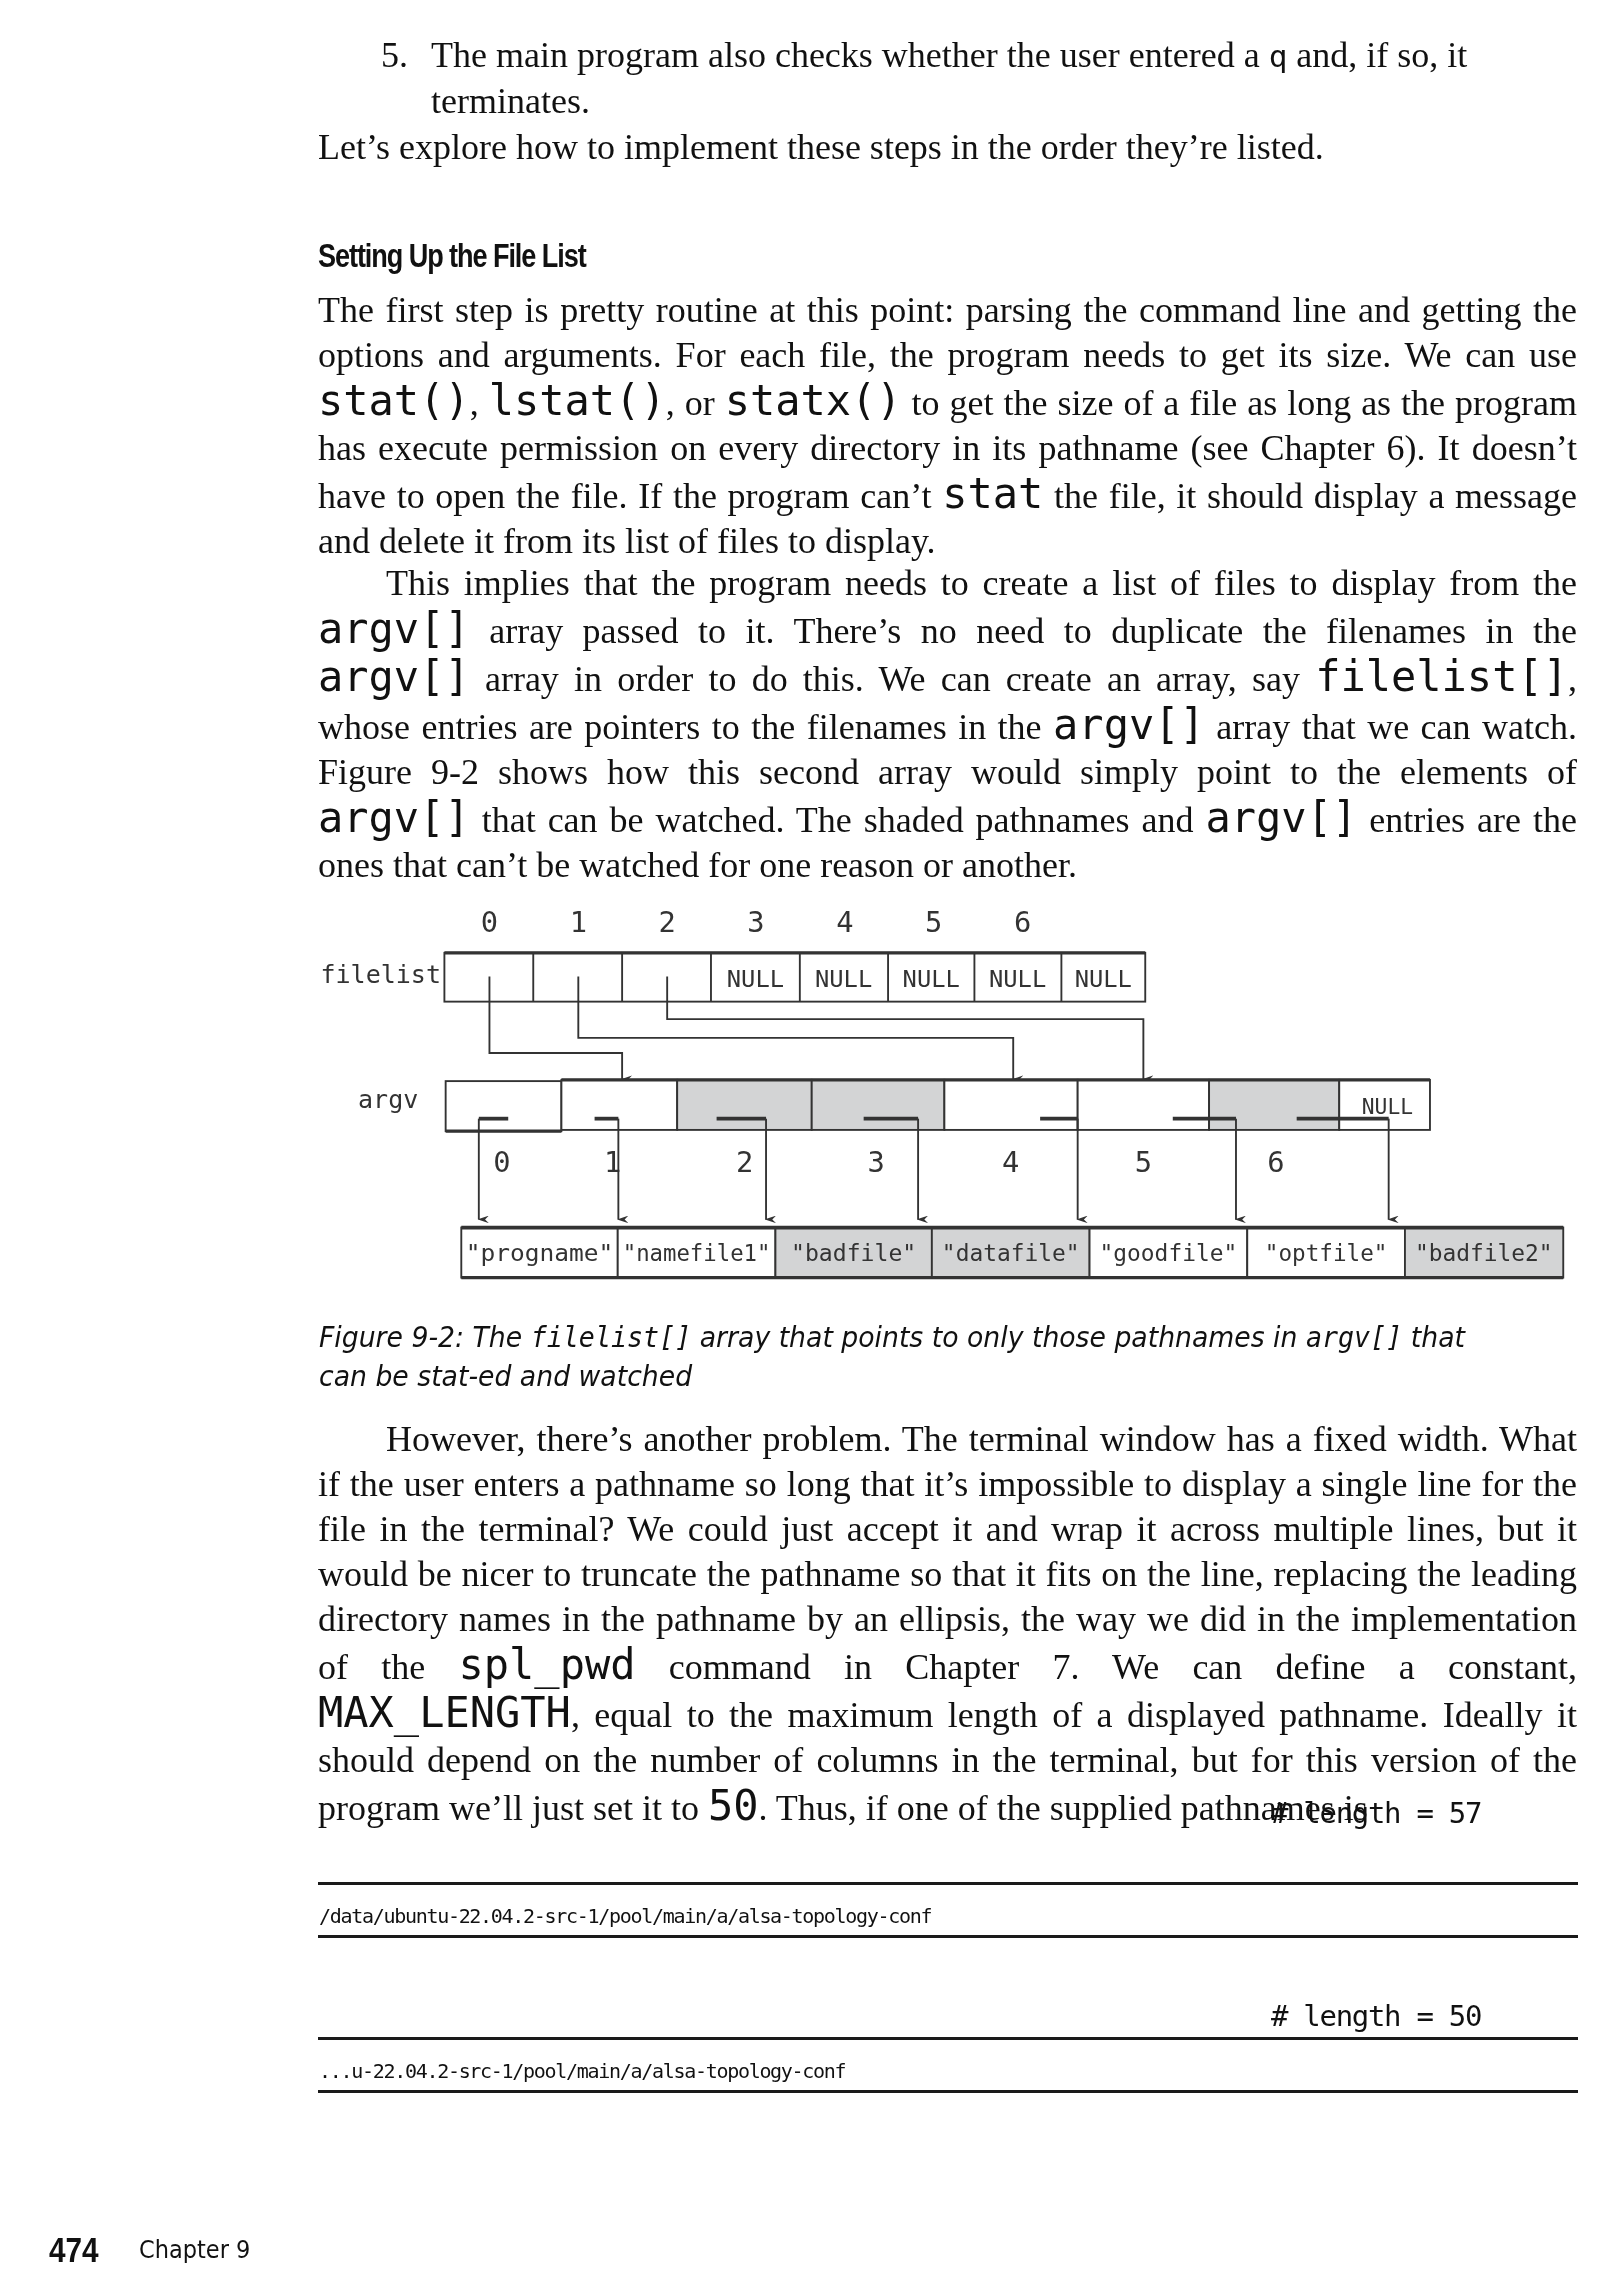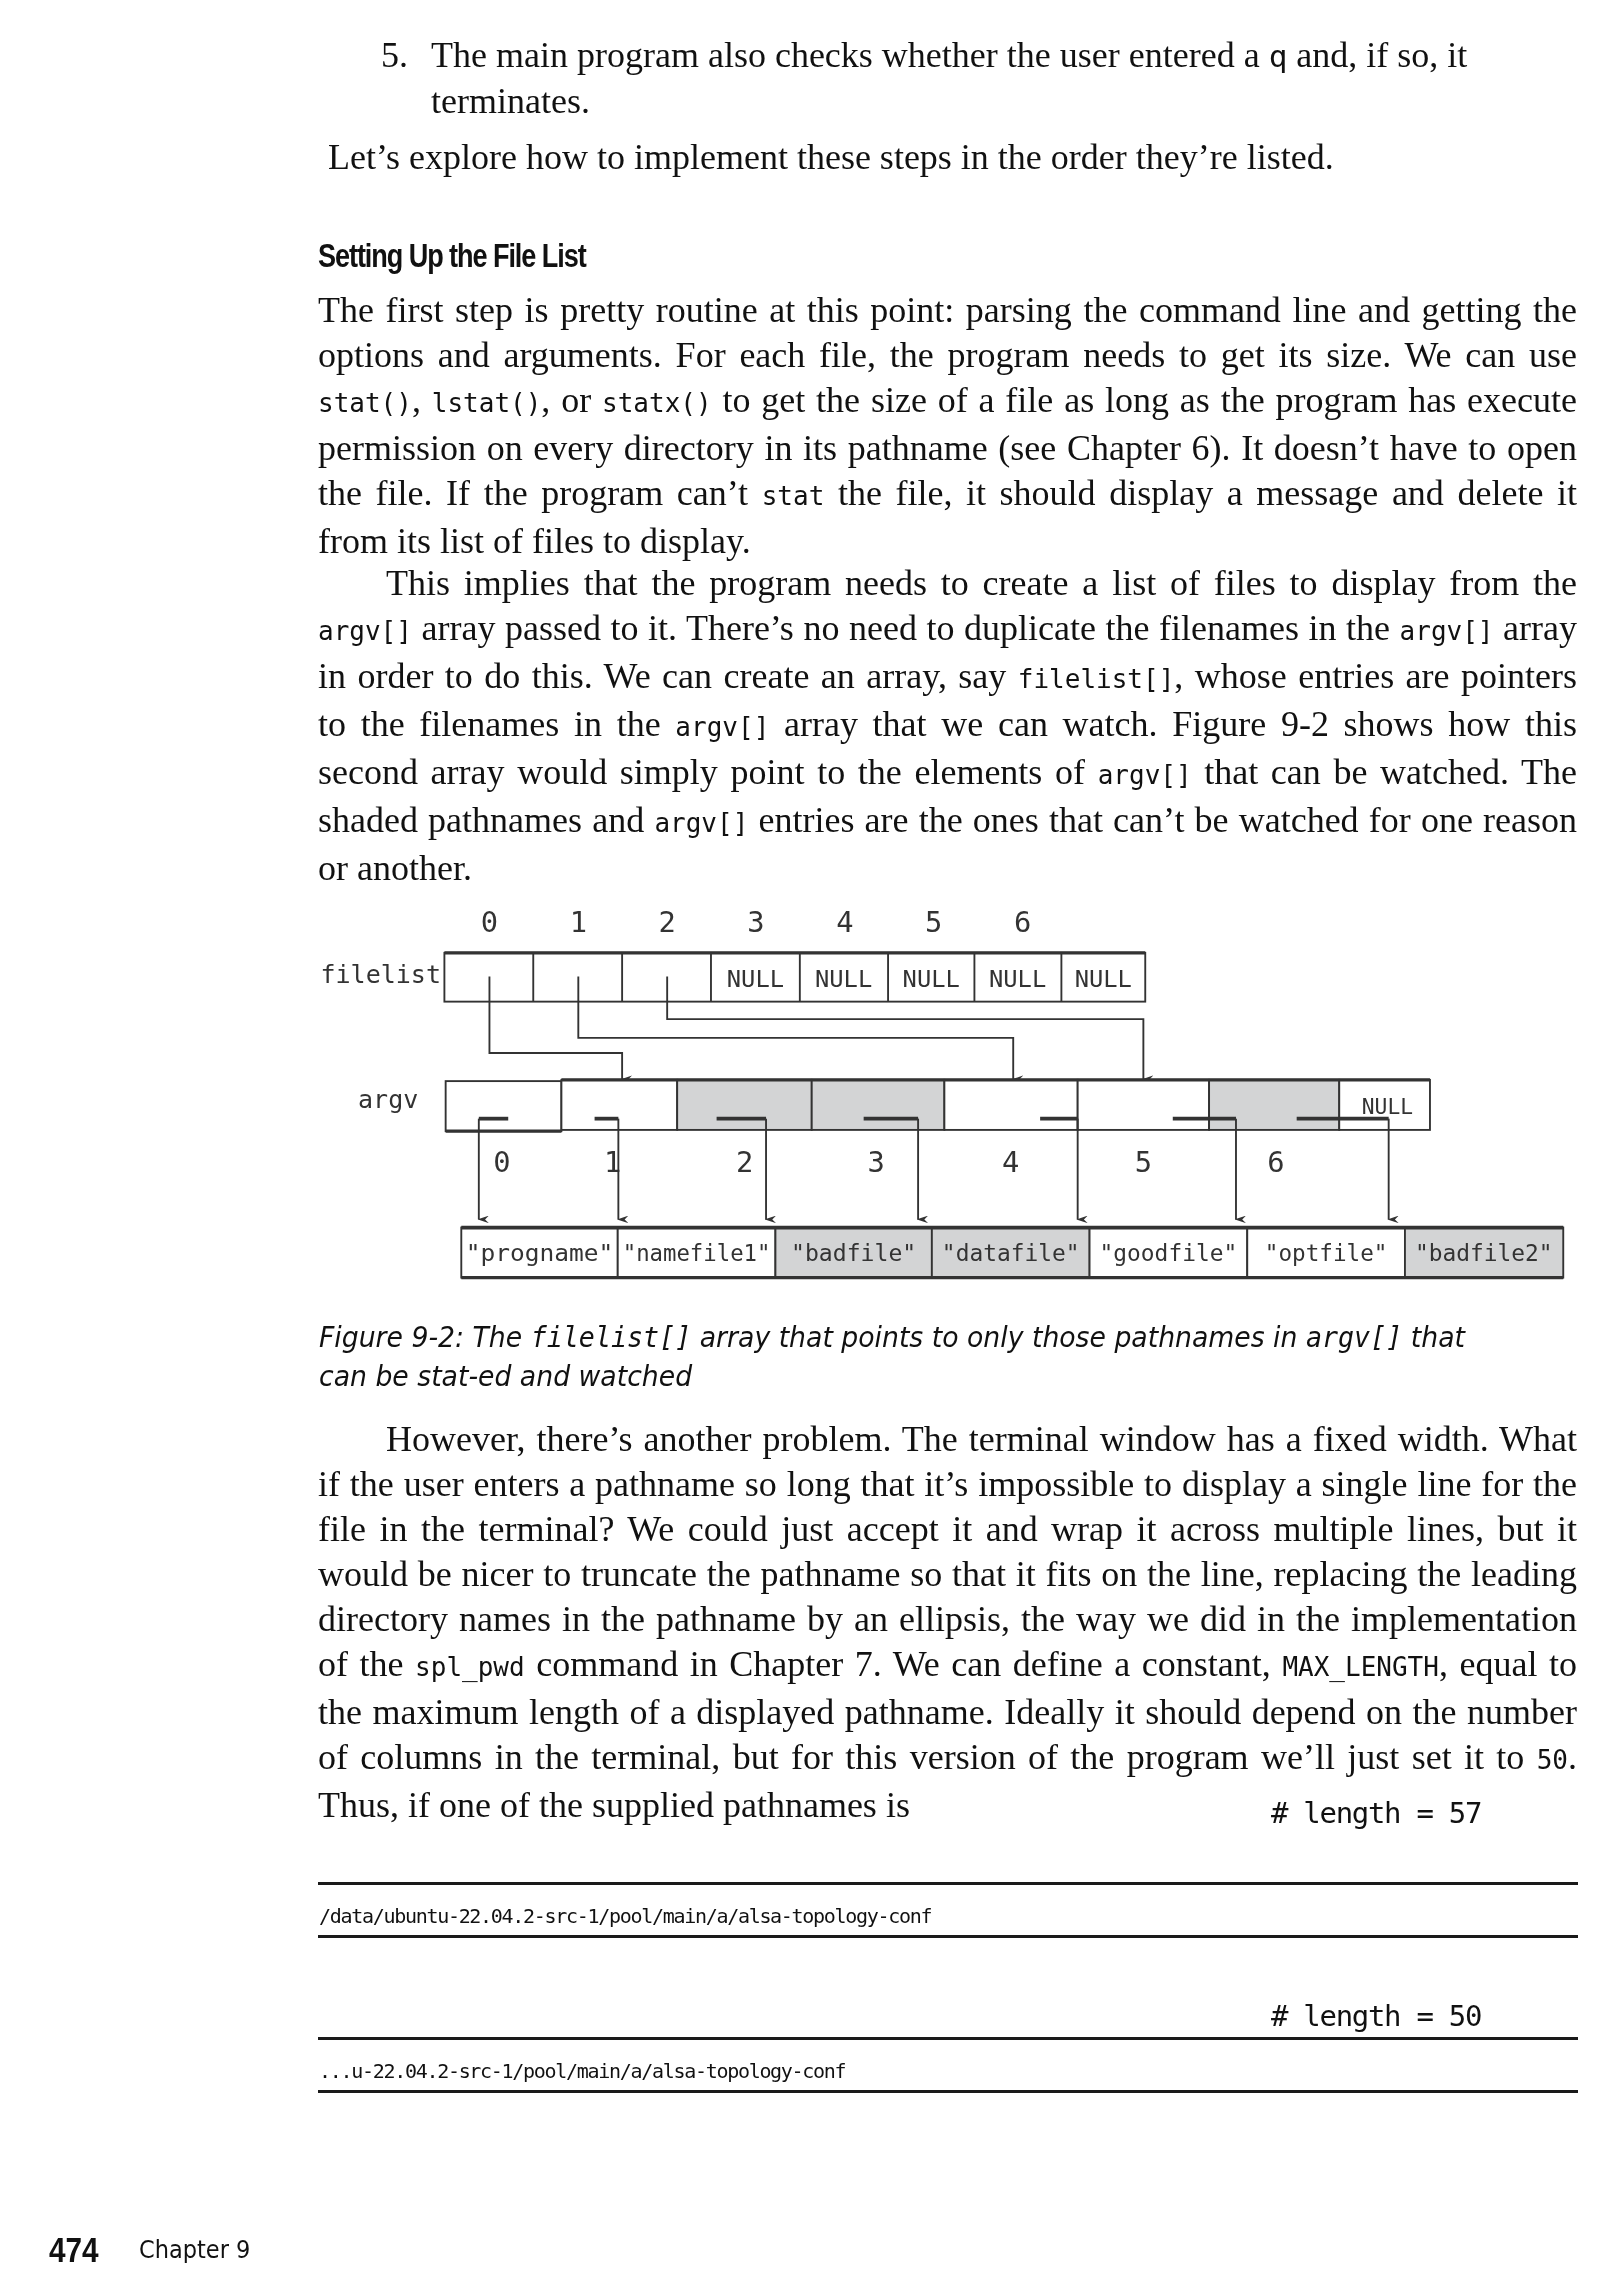--- a/index.html
+++ b/index.html
@@ -1,21 +1,21 @@
 <!DOCTYPE html>
 <html style="font-size:10px"><head>
 <meta charset="utf-8">
 <style>
   html, body { margin: 0; padding: 0; background: #ffffff; }
   body { width: 1623px; height: 2295px; position: relative; overflow: hidden; color: #111; }
   .serif { font-family: "Liberation Serif", "DejaVu Serif", serif; }
   .mono { font-family: "DejaVu Sans Mono", "Liberation Mono", monospace; }
   .page { position: absolute; left: 0; top: 0; width: 1623px; height: 2295px; }
   .body-text { position: absolute; left: 318px; width: 1259px; font-size: 36px; line-height: 45px; text-align: justify; }
-  .body-text code { font-family: "DejaVu Sans Mono", "Liberation Mono", monospace; font-size: 26px; }
+  .body-text code { font-family: "DejaVu Sans Mono", "Liberation Mono", monospace; font-size: 42px; }
   .indent { text-indent: 68px; }
   .list-item { position: absolute; left: 318px; top: 33px; width: 1259px; font-size: 36px; line-height: 45px; }
   .list-num { position: absolute; left: 63px; top: 0; }
   .list-text { margin-left: 113px; display: block; }
   .heading { position: absolute; left: 318px; top: 237px; font-family: "Liberation Sans", "DejaVu Sans", sans-serif; font-weight: bold; font-size: 33px; letter-spacing: -1.3px; transform: scaleX(0.82); transform-origin: left; }
   .diagram { position: absolute; left: 301px; top: 889px; }
   .caption { position: absolute; left: 319px; top: 1318px; width: 1259px; font-family: "DejaVu Sans", "Liberation Sans", sans-serif; font-style: italic; font-size: 29px; line-height: 39px; transform: scaleX(0.92); transform-origin: left; }
   .caption code { font-family: "DejaVu Sans Mono", monospace; font-style: italic; }
   .rule { position: absolute; left: 318px; width: 1260px; height: 3.1px; background: #1a1a1a; }
   .code-line { position: absolute; left: 319px; font-size: 20px; white-space: pre; font-family: "DejaVu Sans Mono", "Liberation Mono", monospace; letter-spacing: -1.3px; }
@@ -27,21 +27,21 @@
 </head>
 <body>
 
 <div class="page serif">
 
   <div class="list-item">
     <span class="list-num">5.</span>
     <span class="list-text"><span>The main program also checks whether the user entered a </span><code class="mono" style="font-size:31px">q</code><span> and, if so, it terminates.</span></span>
   </div>
 
-  <p class="body-text" style="top:125px; margin:10px;">Let’s explore how to implement these steps in the order they’re listed.</p>
+  <p class="body-text" style="top:125px; margin:0;">Let’s explore how to implement these steps in the order they’re listed.</p>
 
   <div class="heading">Setting Up the File List</div>
 
   <p class="body-text" style="top:288px; margin:0;"><span>The first step is pretty routine at this point: parsing the command line and getting the options and arguments. For each file, the program needs to get its size. We can use </span><code>stat()</code><span>, </span><code>lstat()</code><span>, or </span><code>statx()</code><span> to get the size of a file as long as the program has execute permission on every directory in its pathname (see Chapter 6). It doesn’t have to open the file. If the program can’t </span><code>stat</code><span> the file, it should display a message and delete it from its list of files to display.</span></p>
 
   <p class="body-text indent" style="top:561px; margin:0;"><span>This implies that the program needs to create a list of files to display from the </span><code>argv[]</code><span> array passed to it. There’s no need to duplicate the filenames in the </span><code>argv[]</code><span> array in order to do this. We can create an array, say </span><code>filelist[]</code><span>, whose entries are pointers to the filenames in the </span><code>argv[]</code><span> array that we can watch. Figure 9-2 shows how this second array would simply point to the elements of </span><code>argv[]</code><span> that can be watched. The shaded pathnames and </span><code>argv[]</code><span> entries are the ones that can’t be watched for one reason or another.</span></p>
 
   <svg class="diagram" width="1278" height="413" viewBox="0 0 2040 660">
     <defs>
       <marker id="arrow" markerWidth="12" markerHeight="18" refX="6" refY="16" orient="auto" markerUnits="userSpaceOnUse">

